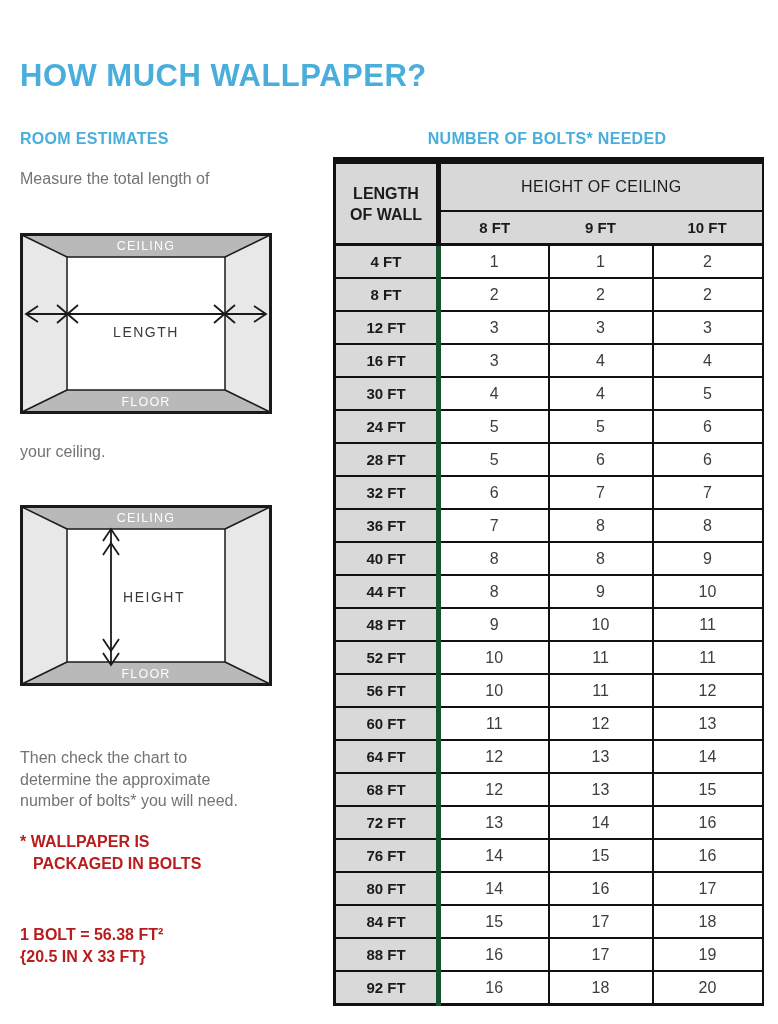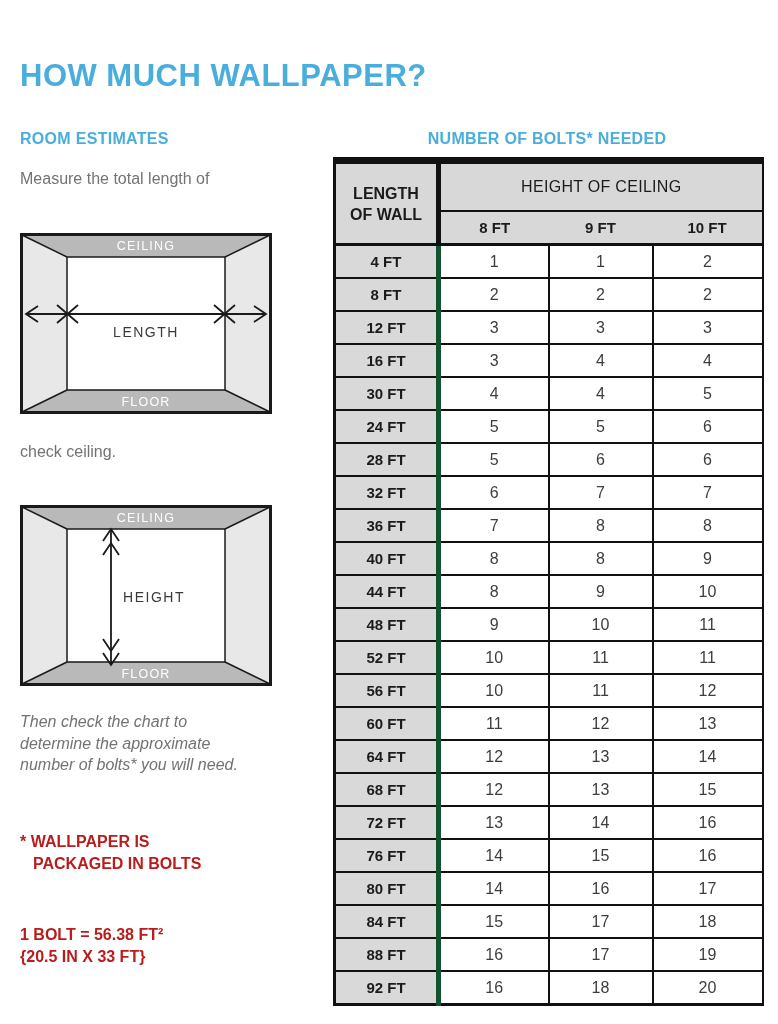--- a/index.html
+++ b/index.html
@@ -19,21 +19,21 @@
     white-space:nowrap;
   }
   #room-estimates-head { left:20px; }
   #bolts-head { left:333px; width:428px; text-align:center; }
   .para {
     position:absolute; left:20px; width:300px;
     font-size:16px; line-height:21.5px; color:#737373;
   }
   #para1 { top:168px; }
   #para2 { top:441px; }
-  #para3 { top:711px;font-style:italic; }
+  #para3 { top:747px; }
   .note {
     position:absolute; left:20px; width:300px;
     font-size:16px; line-height:22px; font-weight:bold; color:#b91c1c;
   }
   #note-bolts { top:831px; }
   #note-bolts .indent { padding-left:13px; }
   #note-boltsize { top:924px; }
   .diagram { position:absolute; left:20px; }
   #diagram-length { top:233px; }
   #diagram-height { top:505px; }
@@ -97,21 +97,21 @@
   <line x1="37" y1="72" x2="58" y2="90" stroke="#1a1a1a" stroke-width="1.8"></line>
   <line x1="37" y1="90" x2="58" y2="72" stroke="#1a1a1a" stroke-width="1.8"></line>
   <line x1="194" y1="72" x2="215" y2="90" stroke="#1a1a1a" stroke-width="1.8"></line>
   <line x1="194" y1="90" x2="215" y2="72" stroke="#1a1a1a" stroke-width="1.8"></line>
   <text class="room-label" x="126" y="17" text-anchor="middle">CEILING</text>
   <text class="room-label" x="126" y="173" text-anchor="middle">FLOOR</text>
   <text class="measure-label" x="126" y="104" text-anchor="middle">LENGTH</text>
 </svg>
 
 <div id="para2" class="para">
-  <div>check ceiling.</div>
+  <div>your ceiling.</div>
 </div>
 
 <svg id="diagram-height" class="diagram" width="252" height="181" viewBox="0 0 252 181">
   <polygon points="2,2 250,2 205,24 47,24" fill="#b9b9b9"></polygon>
   <polygon points="2,179 250,179 205,157 47,157" fill="#b9b9b9"></polygon>
   <polygon points="2,2 47,24 47,157 2,179" fill="#e8e8e8"></polygon>
   <polygon points="250,2 205,24 205,157 250,179" fill="#e8e8e8"></polygon>
   <rect x="47" y="24" width="158" height="133" fill="#ffffff" stroke="#1a1a1a" stroke-width="1.5"></rect>
   <line x1="2" y1="2" x2="47" y2="24" stroke="#1a1a1a" stroke-width="1.5"></line>
   <line x1="250" y1="2" x2="205" y2="24" stroke="#1a1a1a" stroke-width="1.5"></line>

